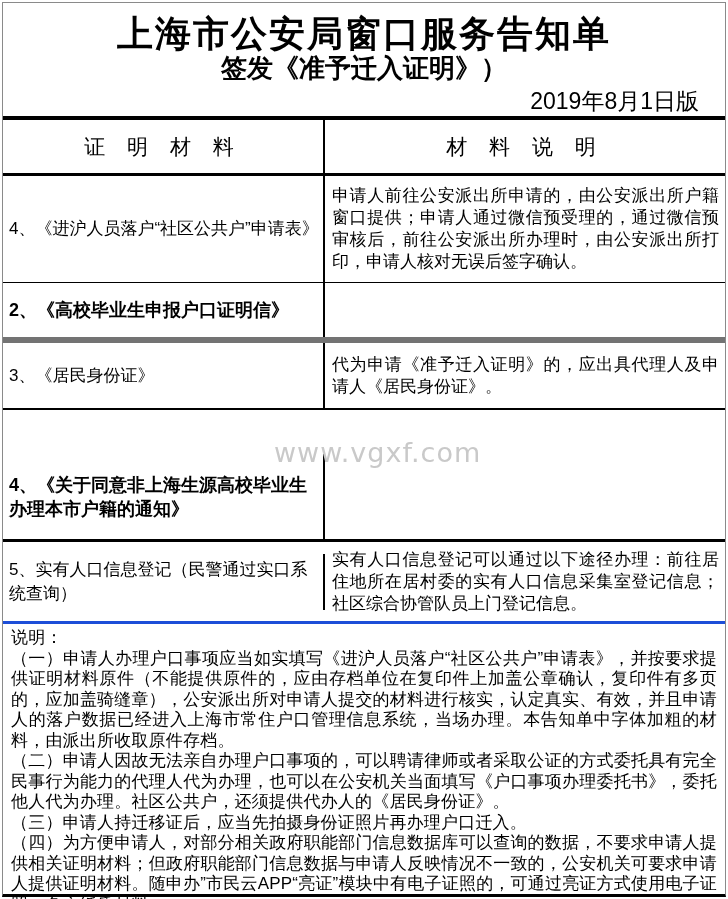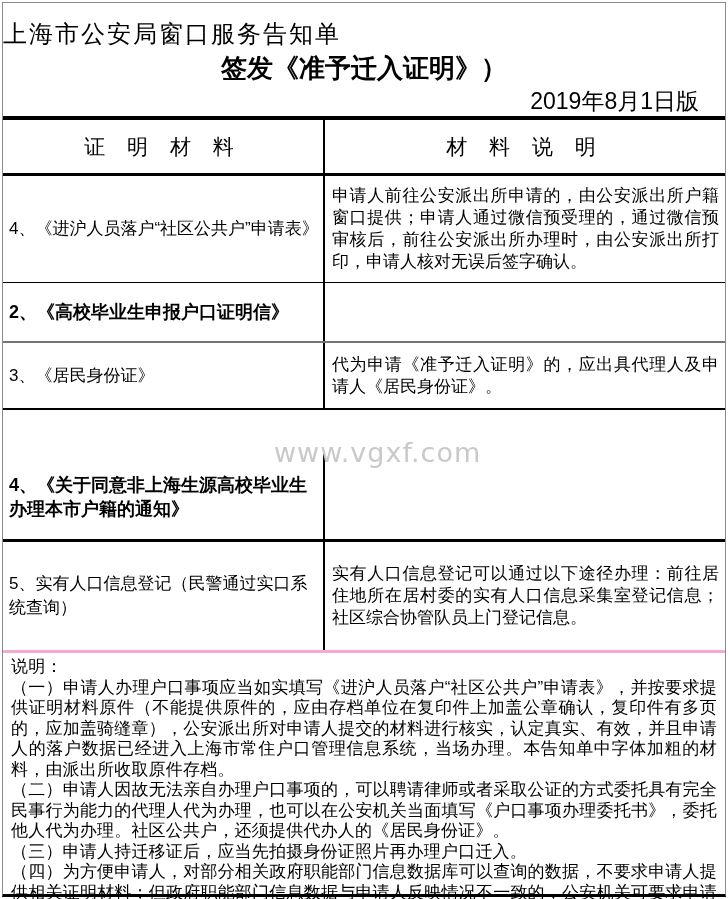--- a/index.html
+++ b/index.html
@@ -14,22 +14,23 @@
     position: absolute;
     left: 2px; top: 2px;
     width: 724px; height: 895px;
     border: 1px solid #8a8a8a;
     border-bottom: 3px solid #000000;
     background: #ffffff;
   }
   
   .doc-header { padding-top: 13px; }
   .doc-title {
-    font-size: 24px;
-    font-weight: normal;
+    text-align: center;
+    font-size: 36px;
+    font-weight: bold;
     letter-spacing: 2px;
     line-height: 36px;
   }
   .doc-subtitle {
     text-align: center;
     font-size: 26px;
     font-weight: bold;
     line-height: 32px;
   }
   .doc-version {
@@ -66,24 +67,24 @@
   .t-head { height: 56px; border-bottom: 3px solid #000000; }
   .t-head .cell-left, .t-head .cell-right {
     justify-content: center;
     font-size: 21px;
     font-weight: normal;
     letter-spacing: 8px;
     text-align: center;
     padding: 0;
   }
   .row-1 { height: 107px; border-bottom: 1px solid #000000; }
-  .row-2 { height: 60px;  border-bottom: 2px solid #737373; gap: 24px; }
+  .row-2 { height: 60px;  border-bottom: 6px solid #737373; gap: 24px; }
   .row-3 { height: 67px;  border-bottom: 2px solid #000000; }
   .row-4 { height: 88px;  border-bottom: 3px solid #000000; margin-top: 44px; }
-  .row-5 { height: 111px;  border-bottom: 3px solid #f9a8d4; }
+  .row-5 { height: 82px;  border-bottom: 3px solid #1d4ed8; align-items: center; }
   .bold-material .cell-left { font-weight: bold; font-size: 18px; }
   .clip-line { white-space: nowrap; overflow: hidden; }
   
   .notes {
     padding: 4px 8px 0 8px;
     font-size: 17px;
     line-height: 20.5px;
     text-align: justify;
     letter-spacing: 0.2px;
   }

